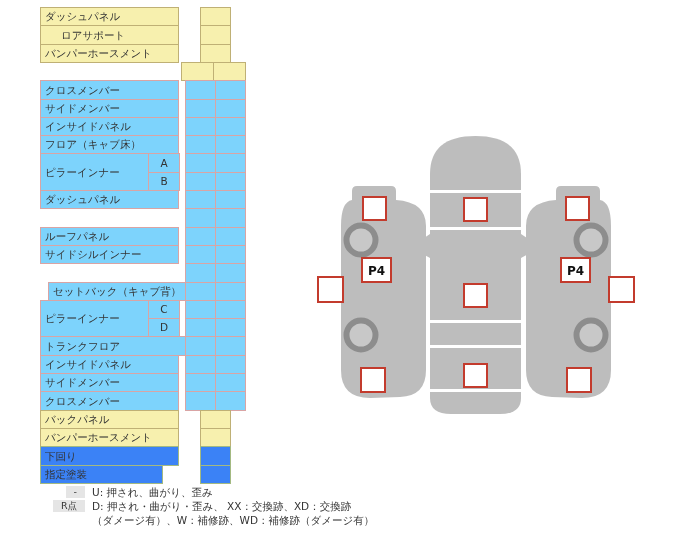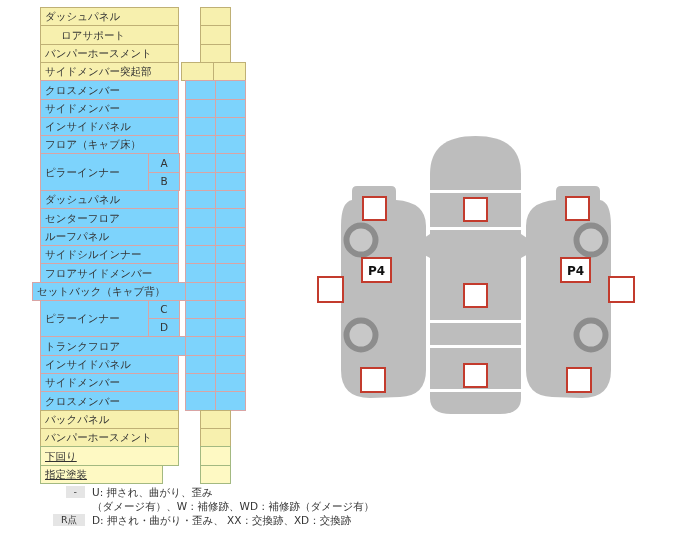--- a/index.html
+++ b/index.html
@@ -10,21 +10,21 @@
   #table-layer{position:absolute;left:0;top:0;width:692px;height:535px;}
   .cell{
     position:absolute;box-sizing:border-box;border:1px solid #999;
     display:flex;align-items:center;color:#333;font-size:10.5px;line-height:1;
     white-space:nowrap;overflow:hidden;
   }
   .label-cell{padding-left:4px;}
   .sub-cell,.check-cell{justify-content:center;}
   .c-yellow{background:#f7f0ae;border-color:#bfb075;}
   .c-pink{background:#7dd3fc;border-color:#d9a4a4;}
-  .c-green{background:#fef9c3;border-color:#a3b981;text-decoration:underline;}
+  .c-green{background:#3b82f6;border-color:#a3b981;}
 
   .legend{position:absolute;left:45px;top:486px;font-size:10.5px;color:#333;}
   .legend-line{display:flex;align-items:flex-start;line-height:13px;margin-bottom:1px;}
   .badge-col{width:40px;display:flex;justify-content:flex-end;margin-right:7px;flex:none;}
   .legend-badge{display:inline-block;background:#e5e5e5;color:#333;font-size:9.5px;line-height:12px;padding:0 8px;text-align:center;}
   .legend-text{white-space:nowrap;}
 
   svg.diagram{position:absolute;left:300px;top:115px;}
   .body-part{fill:#bdbdbd;stroke:none;}
   .wheel{fill:#c8c8c8;stroke:#8d8d8d;stroke-width:6;}
@@ -36,21 +36,20 @@
 
 <div class="stage">
 
   <div id="table-layer">
       <div class="cell label-cell c-yellow" style="left: 40px; top: 7px; width: 139px; height: 19px;">ダッシュパネル</div>
       <div class="cell check-cell c-yellow" style="left: 200px; top: 7px; width: 31px; height: 19px;"></div>
       <div class="cell label-cell c-yellow" style="left: 40px; top: 25px; width: 139px; height: 20px; padding-left: 20px;">ロアサポート</div>
       <div class="cell check-cell c-yellow" style="left: 200px; top: 25px; width: 31px; height: 20px;"></div>
       <div class="cell label-cell c-yellow" style="left: 40px; top: 44px; width: 139px; height: 19px;">バンパーホースメント</div>
       <div class="cell check-cell c-yellow" style="left: 200px; top: 44px; width: 31px; height: 19px;"></div>
-      <div class="cell label-cell c-yellow" style="left: 40px; top: 62px; width: 139px; height: 19px;">サイドメンバー突起部</div>
       <div class="cell check-cell c-yellow" style="left: 181px; top: 62px; width: 33px; height: 19px;"></div>
       <div class="cell check-cell c-yellow" style="left: 213px; top: 62px; width: 33px; height: 19px;"></div>
       <div class="cell label-cell c-pink" style="left: 40px; top: 80px; width: 139px; height: 20px;">クロスメンバー</div>
       <div class="cell check-cell c-pink" style="left: 185px; top: 80px; width: 31px; height: 20px;"></div>
       <div class="cell check-cell c-pink" style="left: 215px; top: 80px; width: 31px; height: 20px;"></div>
       <div class="cell label-cell c-pink" style="left: 40px; top: 99px; width: 139px; height: 19px;">サイドメンバー</div>
       <div class="cell check-cell c-pink" style="left: 185px; top: 99px; width: 31px; height: 19px;"></div>
       <div class="cell check-cell c-pink" style="left: 215px; top: 99px; width: 31px; height: 19px;"></div>
       <div class="cell label-cell c-pink" style="left: 40px; top: 117px; width: 139px; height: 19px;">インサイドパネル</div>
       <div class="cell check-cell c-pink" style="left: 185px; top: 117px; width: 31px; height: 19px;"></div>
@@ -61,33 +60,31 @@
       <div class="cell label-cell c-pink" style="left: 40px; top: 153px; width: 109px; height: 38px;">ピラーインナー</div>
       <div class="cell sub-cell c-pink" style="left: 148px; top: 153px; width: 32px; height: 20px;">A</div>
       <div class="cell sub-cell c-pink" style="left: 148px; top: 172px; width: 32px; height: 19px;">B</div>
       <div class="cell check-cell c-pink" style="left: 185px; top: 153px; width: 31px; height: 20px;"></div>
       <div class="cell check-cell c-pink" style="left: 215px; top: 153px; width: 31px; height: 20px;"></div>
       <div class="cell check-cell c-pink" style="left: 185px; top: 172px; width: 31px; height: 19px;"></div>
       <div class="cell check-cell c-pink" style="left: 215px; top: 172px; width: 31px; height: 19px;"></div>
       <div class="cell label-cell c-pink" style="left: 40px; top: 190px; width: 139px; height: 19px;">ダッシュパネル</div>
       <div class="cell check-cell c-pink" style="left: 185px; top: 190px; width: 31px; height: 19px;"></div>
       <div class="cell check-cell c-pink" style="left: 215px; top: 190px; width: 31px; height: 19px;"></div>
-      <div class="cell label-cell c-pink" style="left: 40px; top: 208px; width: 139px; height: 20px;">センターフロア</div>
       <div class="cell check-cell c-pink" style="left: 185px; top: 208px; width: 31px; height: 20px;"></div>
       <div class="cell check-cell c-pink" style="left: 215px; top: 208px; width: 31px; height: 20px;"></div>
       <div class="cell label-cell c-pink" style="left: 40px; top: 227px; width: 139px; height: 19px;">ルーフパネル</div>
       <div class="cell check-cell c-pink" style="left: 185px; top: 227px; width: 31px; height: 19px;"></div>
       <div class="cell check-cell c-pink" style="left: 215px; top: 227px; width: 31px; height: 19px;"></div>
       <div class="cell label-cell c-pink" style="left: 40px; top: 245px; width: 139px; height: 19px;">サイドシルインナー</div>
       <div class="cell check-cell c-pink" style="left: 185px; top: 245px; width: 31px; height: 19px;"></div>
       <div class="cell check-cell c-pink" style="left: 215px; top: 245px; width: 31px; height: 19px;"></div>
-      <div class="cell label-cell c-pink" style="left: 40px; top: 263px; width: 139px; height: 20px;">フロアサイドメンバー</div>
       <div class="cell check-cell c-pink" style="left: 185px; top: 263px; width: 31px; height: 20px;"></div>
       <div class="cell check-cell c-pink" style="left: 215px; top: 263px; width: 31px; height: 20px;"></div>
-      <div class="cell label-cell c-pink" style="left: 32px; top: 282px; width: 167px; height: 19px;">セットバック（キャブ背）</div>
+      <div class="cell label-cell c-pink" style="left: 48px; top: 282px; width: 167px; height: 19px;">セットバック（キャブ背）</div>
       <div class="cell check-cell c-pink" style="left: 185px; top: 282px; width: 31px; height: 19px;"></div>
       <div class="cell check-cell c-pink" style="left: 215px; top: 282px; width: 31px; height: 19px;"></div>
       <div class="cell label-cell c-pink" style="left: 40px; top: 300px; width: 109px; height: 37px;">ピラーインナー</div>
       <div class="cell sub-cell c-pink" style="left: 148px; top: 300px; width: 32px; height: 19px;">C</div>
       <div class="cell sub-cell c-pink" style="left: 148px; top: 318px; width: 32px; height: 19px;">D</div>
       <div class="cell check-cell c-pink" style="left: 185px; top: 300px; width: 31px; height: 19px;"></div>
       <div class="cell check-cell c-pink" style="left: 215px; top: 300px; width: 31px; height: 19px;"></div>
       <div class="cell check-cell c-pink" style="left: 185px; top: 318px; width: 31px; height: 19px;"></div>
       <div class="cell check-cell c-pink" style="left: 215px; top: 318px; width: 31px; height: 19px;"></div>
       <div class="cell label-cell c-pink" style="left: 40px; top: 336px; width: 167px; height: 20px;">トランクフロア</div>
@@ -150,24 +147,24 @@
   </svg>
 
   <div class="legend">
     <div class="legend-line">
       <span class="badge-col">
           <span class="legend-badge">-</span>
         </span>
       <span class="legend-text">U: 押され、曲がり、歪み</span>
     </div>
     <div class="legend-line">
-      <span class="badge-col"></span>
-      <span class="legend-text">（ダメージ有）、W：補修跡、WD：補修跡（ダメージ有）</span>
-    </div>
-    <div class="legend-line">
       <span class="badge-col">
           <span class="legend-badge">R点</span>
         </span>
       <span class="legend-text">D: 押され・曲がり・歪み、 XX：交換跡、XD：交換跡</span>
+    </div>
+    <div class="legend-line">
+      <span class="badge-col"></span>
+      <span class="legend-text">（ダメージ有）、W：補修跡、WD：補修跡（ダメージ有）</span>
     </div>
   </div>
 
 </div>
 
 </body></html>

